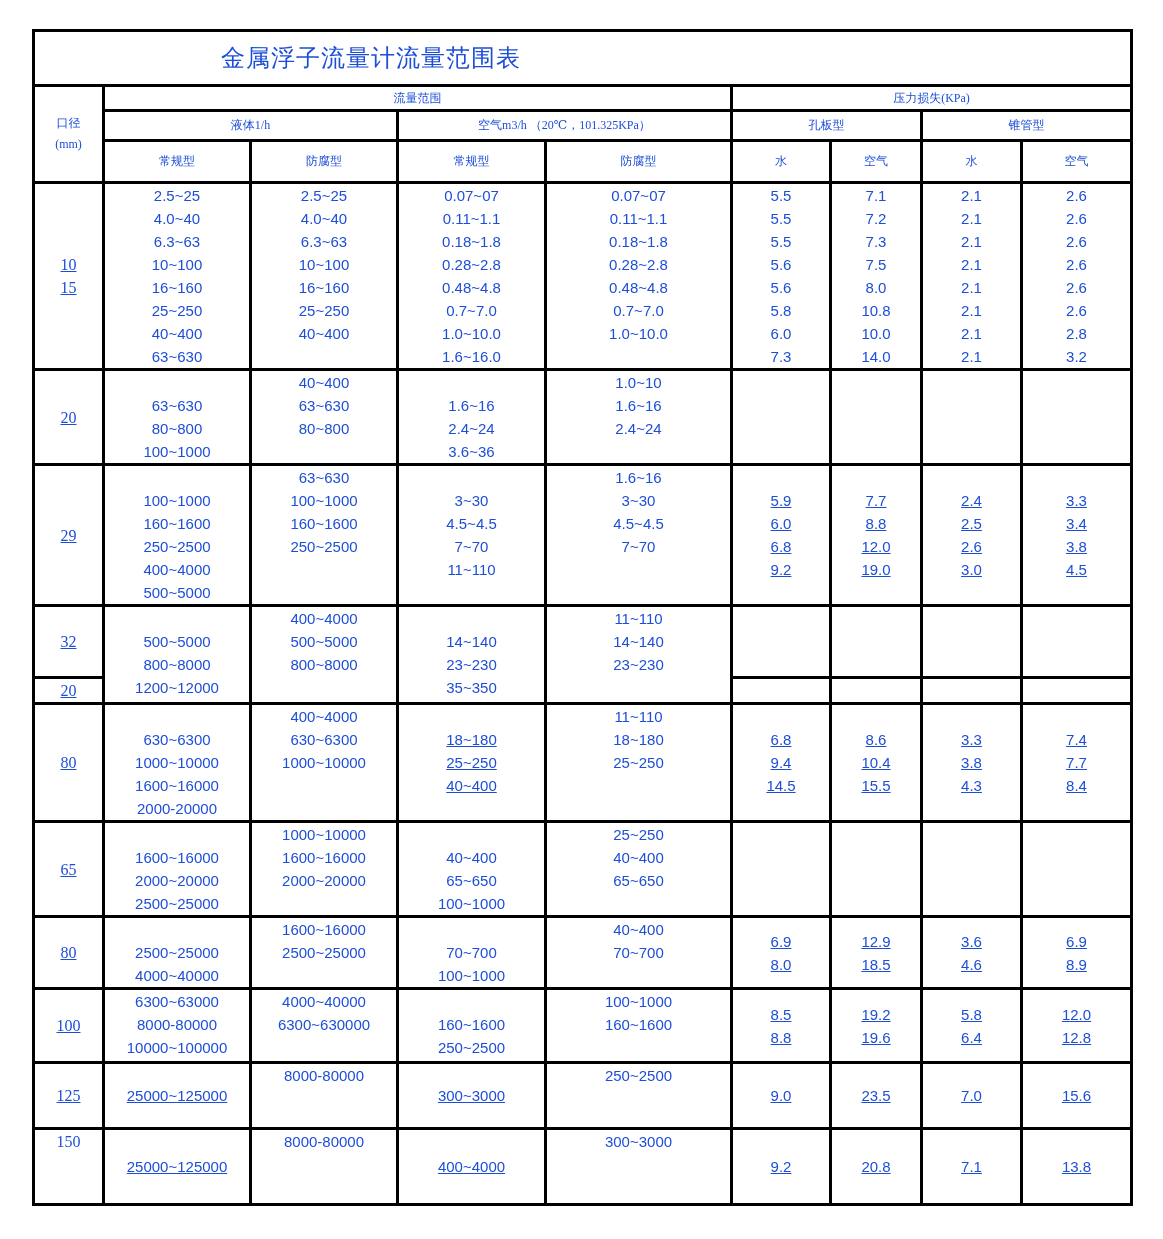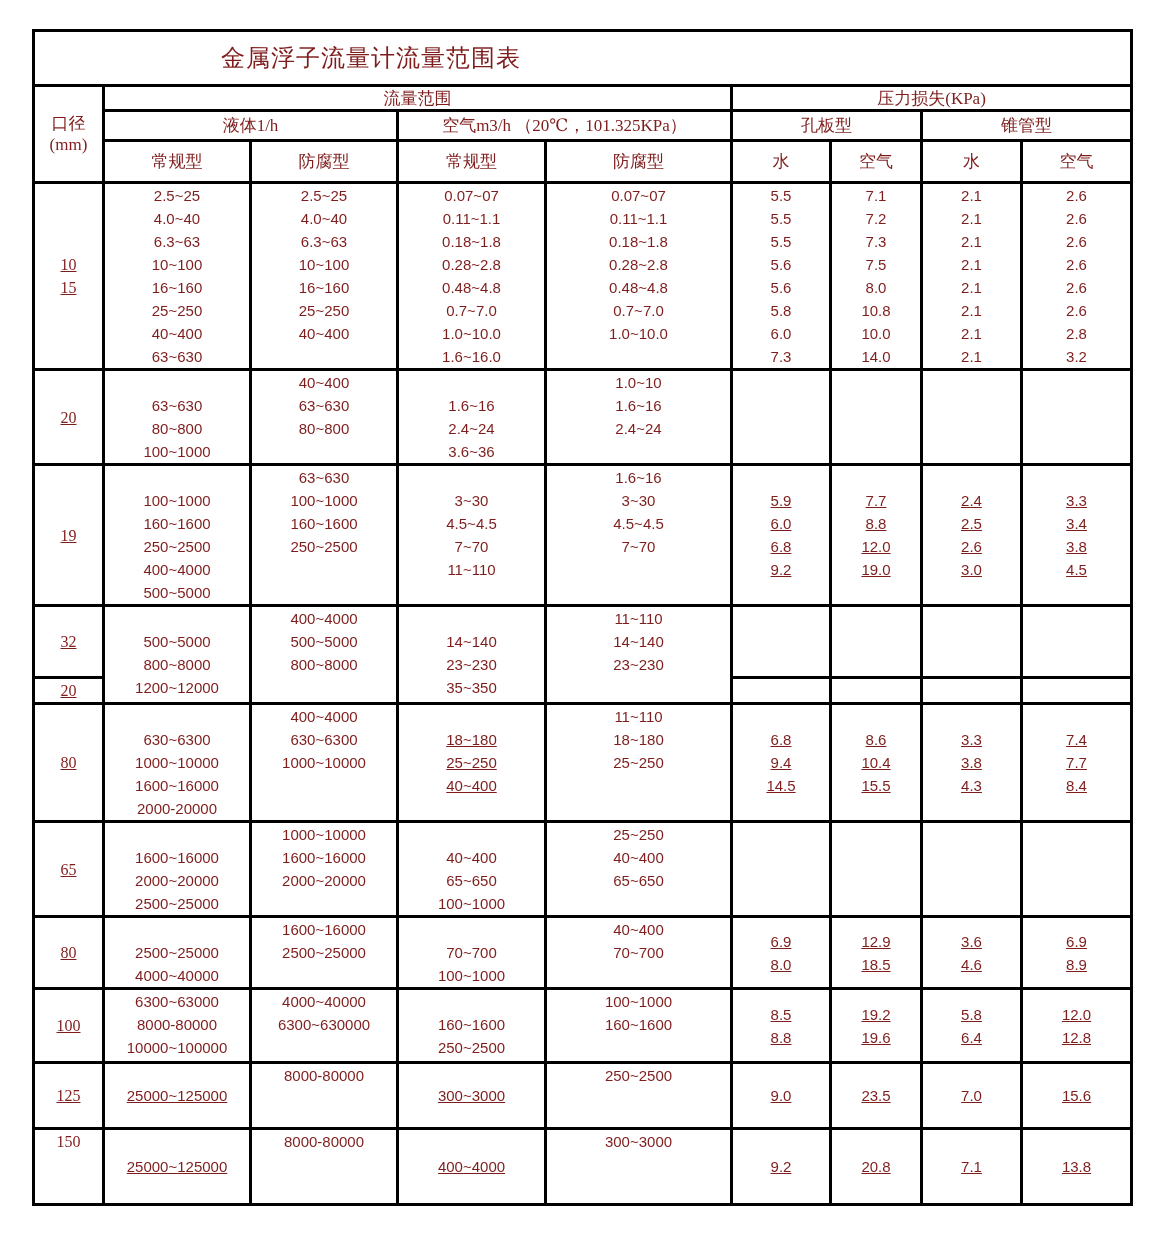--- a/index.html
+++ b/index.html
@@ -8,21 +8,21 @@
     background: #ffffff;
     width: 1163px;
     height: 1239px;
   }
   .sheet {
     position: relative;
     width: 1163px;
     height: 1239px;
     background: #ffffff;
     font-family: "Liberation Serif", serif;
-    color: #7f1d1d;
+    color: #1d4ed8;
   }
   table.flow {
     position: absolute;
     left: 32px;
     top: 29px;
     border-collapse: collapse;
     table-layout: fixed;
     width: 1098px;
   }
   table.flow td, table.flow th {
@@ -43,21 +43,21 @@
     padding-left: 186px !important;
     font-family: "Liberation Serif", "DejaVu Serif", serif;
     font-weight: bold;
     font-size: 24px;
     letter-spacing: 1px;
     white-space: nowrap !important;
   }
   
   .hdr {
     font-family: "Liberation Serif", "DejaVu Serif", serif;
-    font-size: 17px;
+    font-size: 12px;
     vertical-align: middle !important;
     line-height: 21px;
   }
   tr.hrow1 { height: 25px; }
   tr.hrow2 { height: 30px; }
   tr.hrow3 { height: 42px; }
   
   .data {
     font-family: "Liberation Sans", "DejaVu Sans", sans-serif;
     font-size: 15px;
@@ -211,21 +211,21 @@
       <td class="data">1.0~10
 1.6~16
 2.4~24</td>
       <td class="data"></td>
       <td class="data"></td>
       <td class="data"></td>
       <td class="data"></td>
     </tr>
 
     <tr class="r25">
-      <td class="bore vmid">19</td>
+      <td class="bore vmid">29</td>
       <td class="data">
 100~1000
 160~1600
 250~2500
 400~4000
 500~5000</td>
       <td class="data">63~630
 100~1000
 160~1600
 250~2500</td>

